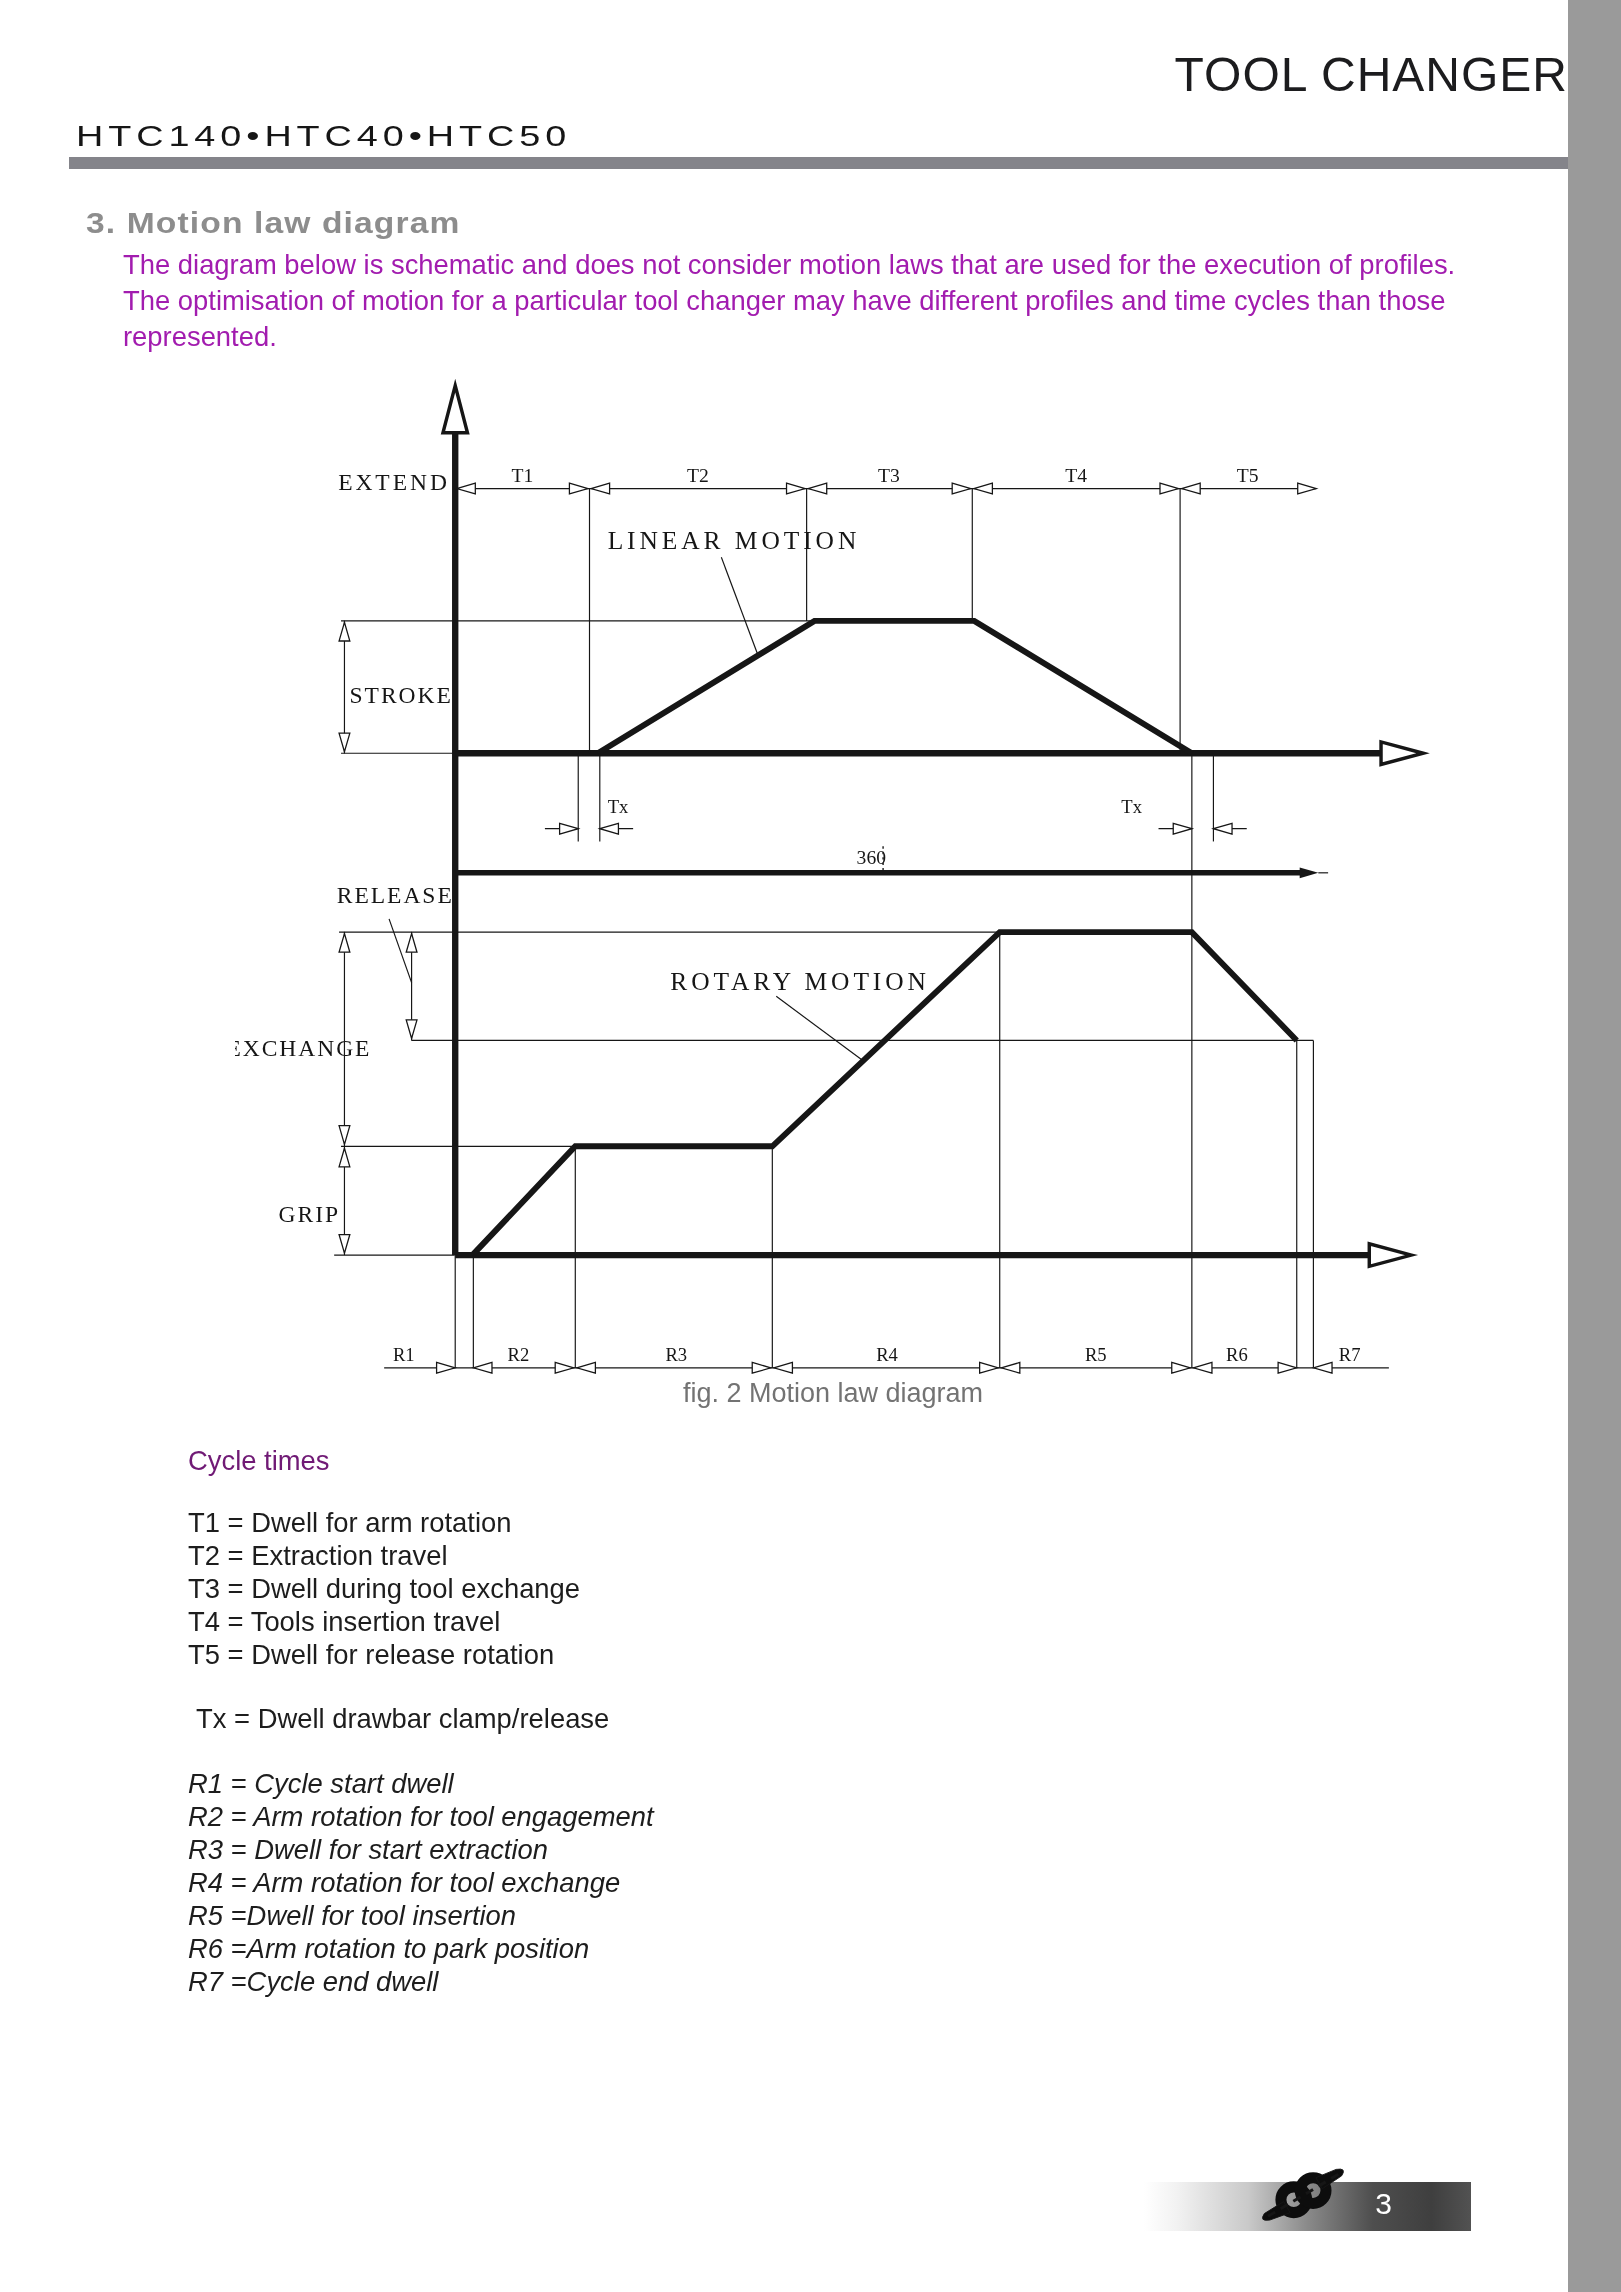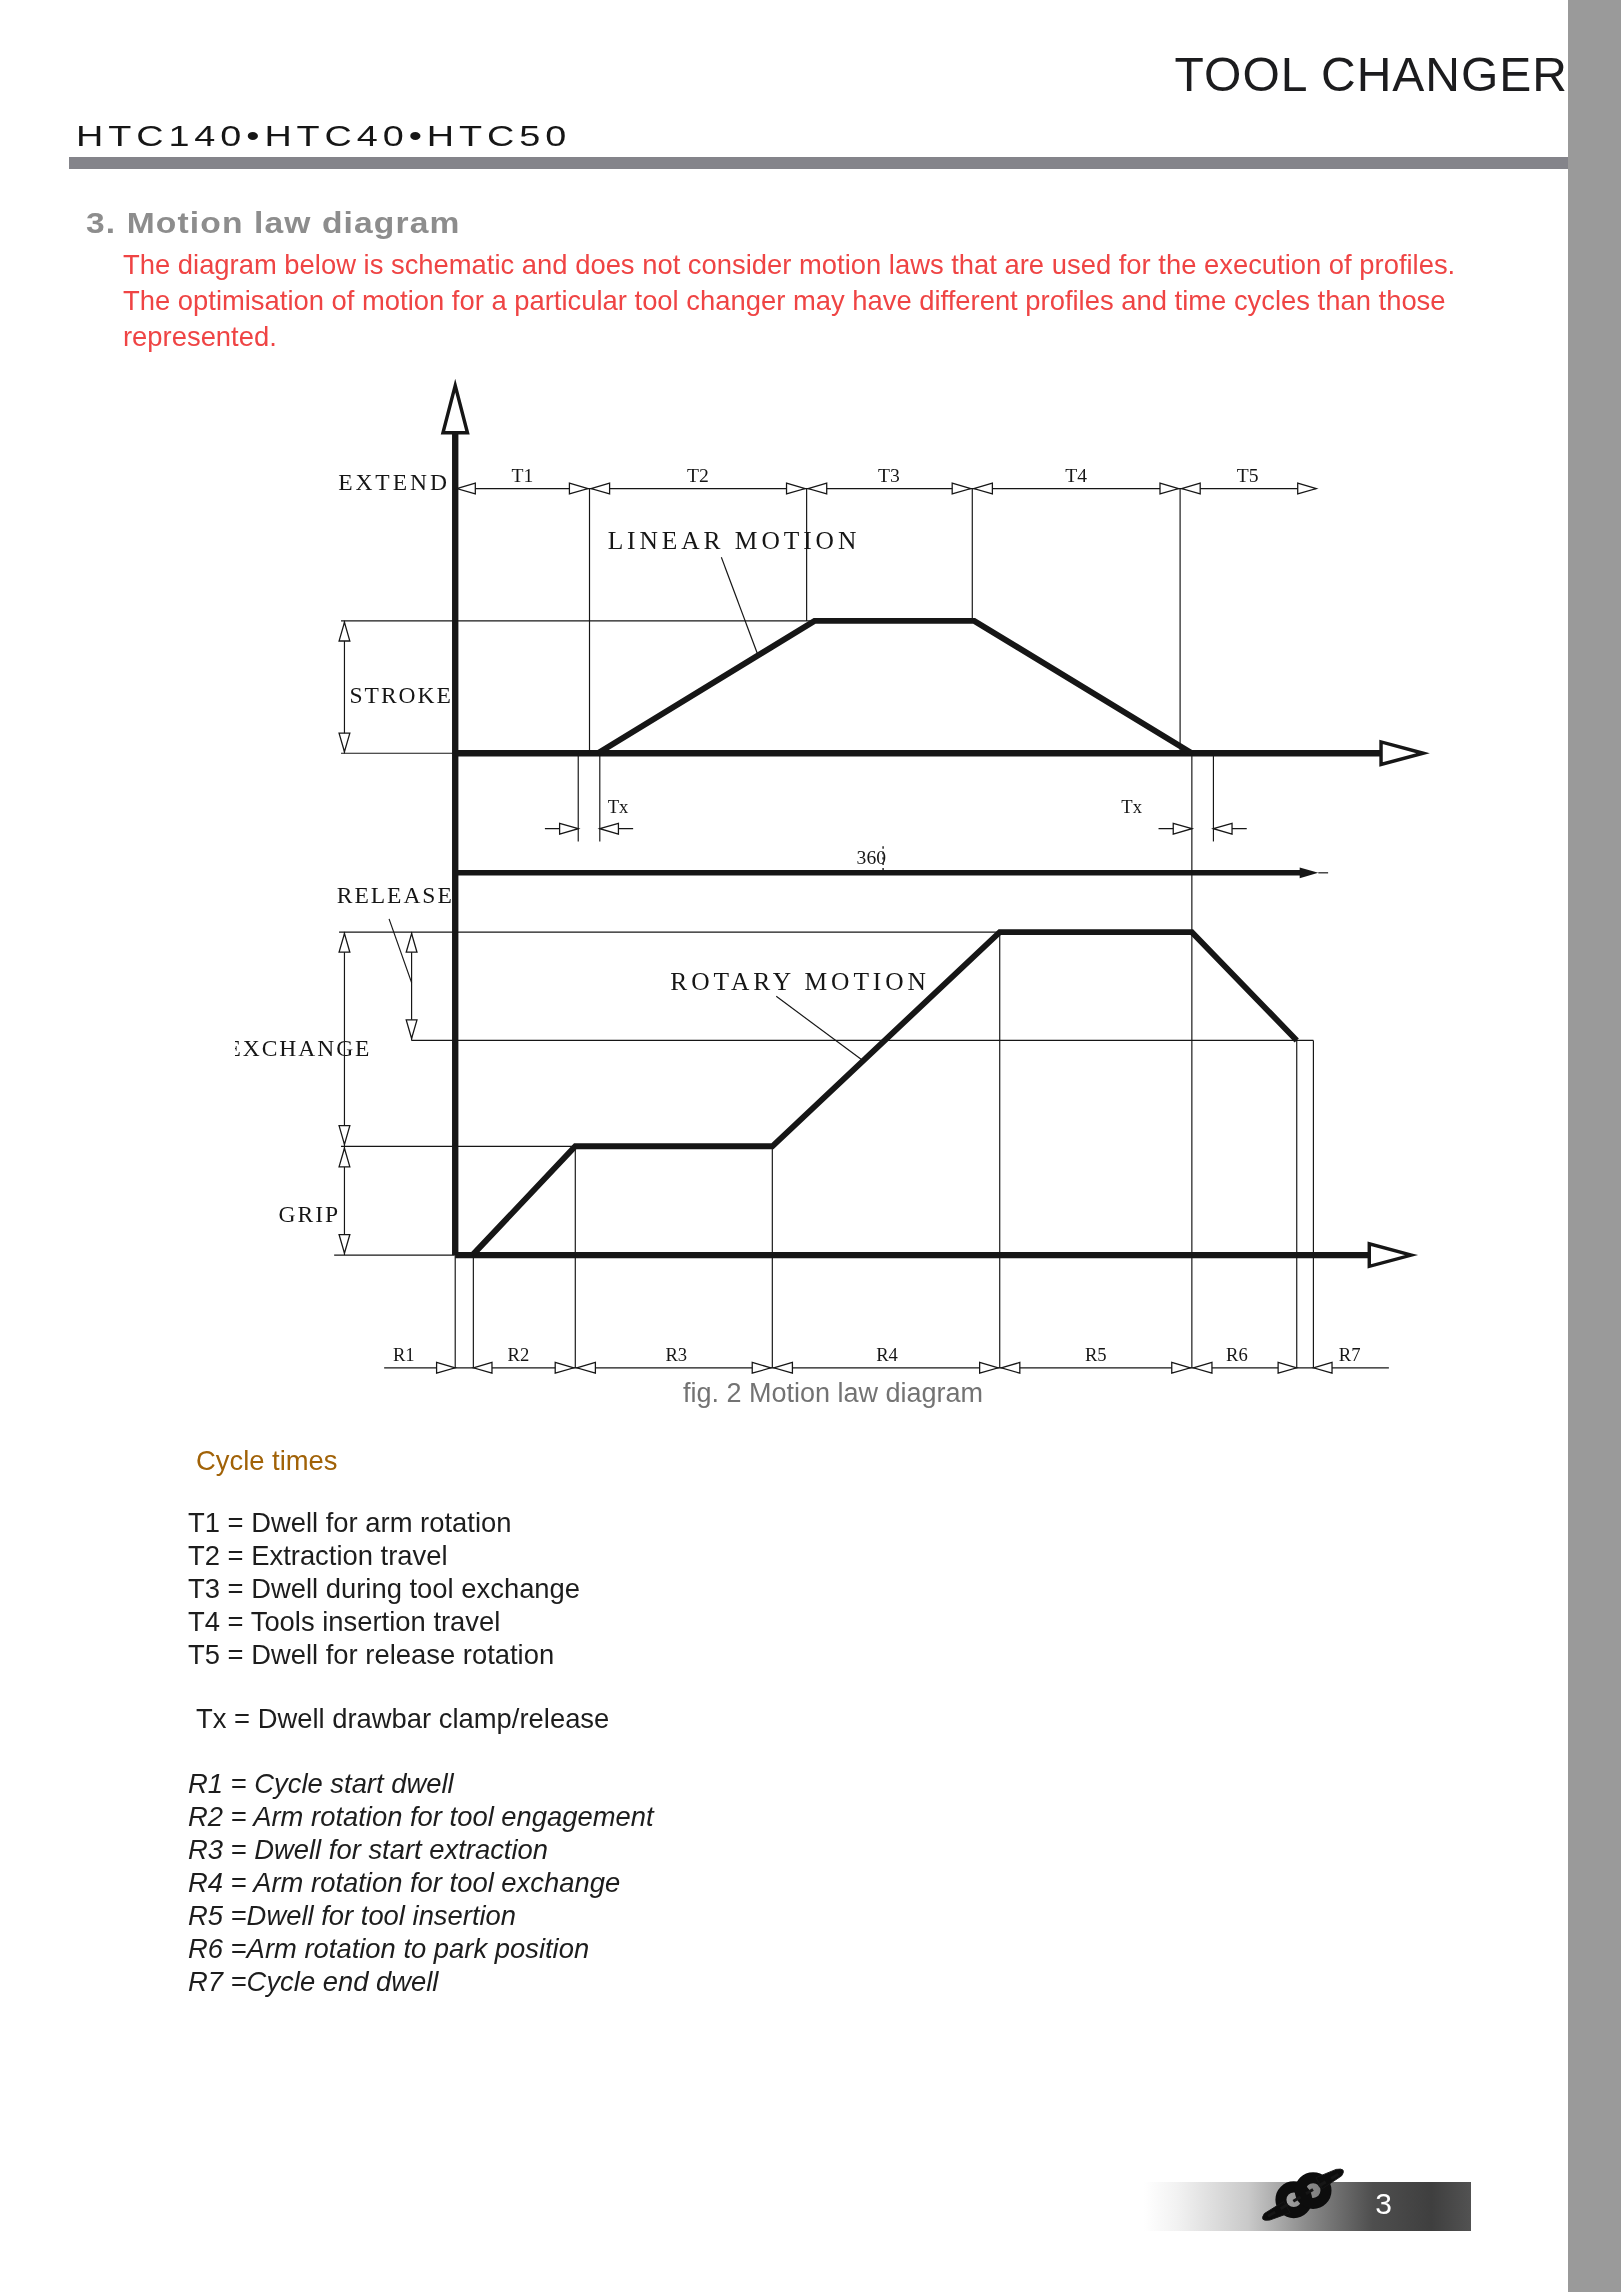--- a/index.html
+++ b/index.html
@@ -6,26 +6,26 @@
   #page{position:relative;width:1568px;height:2293px;background:#ffffff;overflow:hidden;
         font-family:"Liberation Sans",sans-serif;color:#1d1d1d;}
   .abs{position:absolute;white-space:nowrap;}
   #doc-title{top:47px;left:980px;width:588px;text-align:right;font-size:48px;
              letter-spacing:1px;color:#1c1c1e;}
   #models-line{top:119px;left:76px;font-size:30px;letter-spacing:3.9px;color:#161616;
                transform:scaleX(1.26);transform-origin:left top;}
   #header-bar{top:157px;left:69px;width:1500px;height:11.8px;background:#84848a;}
   #section-heading{top:206px;left:86px;font-size:30px;font-weight:bold;color:#8d8d8d;
                    letter-spacing:1px;transform:scaleX(1.12);transform-origin:left top;}
-  #intro{top:247px;left:123px;font-size:27.4px;line-height:36px;color:#ef4444;}
+  #intro{top:247px;left:123px;font-size:27.4px;line-height:36px;color:#a21caf;}
   #intro div{white-space:nowrap;}
   #diagram-svg{position:absolute;left:235px;top:368px;}
   .cad{font-family:"Liberation Serif","DejaVu Serif",serif;fill:#161616;}
   #fig-caption{top:1378px;left:588px;width:490px;text-align:center;font-size:27px;color:#737373;}
-  #cycle-times-heading{top:1445px;left:196px;font-size:27.4px;color:#a16207;}
+  #cycle-times-heading{top:1445px;left:188px;font-size:27.4px;color:#701a75;}
   .legend-list{position:absolute;left:188px;font-size:27.4px;line-height:33px;color:#1d1d1d;}
   #t-list{top:1506px;}
   #tx-line{top:1703px;left:196px;font-size:27.4px;color:#1d1d1d;}
   #r-list{top:1767px;font-style:italic;}
   #footer-bar{top:2182px;left:1144px;width:327px;height:49px;
       background:linear-gradient(to right,#ffffff 0%,#f2f2f2 10%,#c9c9c9 32%,#8a8a8a 50%,#4e4e4e 70%,#3f3f3f 88%,#525252 100%);}
   #footer-logo{position:absolute;left:1257px;top:2160px;width:92px;height:74px;}
   #page-number{top:2187px;left:1364px;width:39px;text-align:center;font-size:30px;color:#ffffff;}
   svg line,svg polyline,svg path{stroke:#161616;}
 </style>

